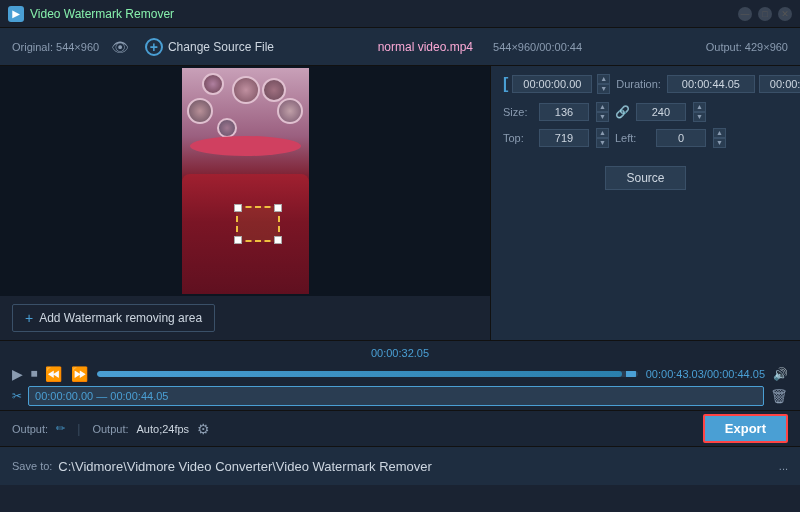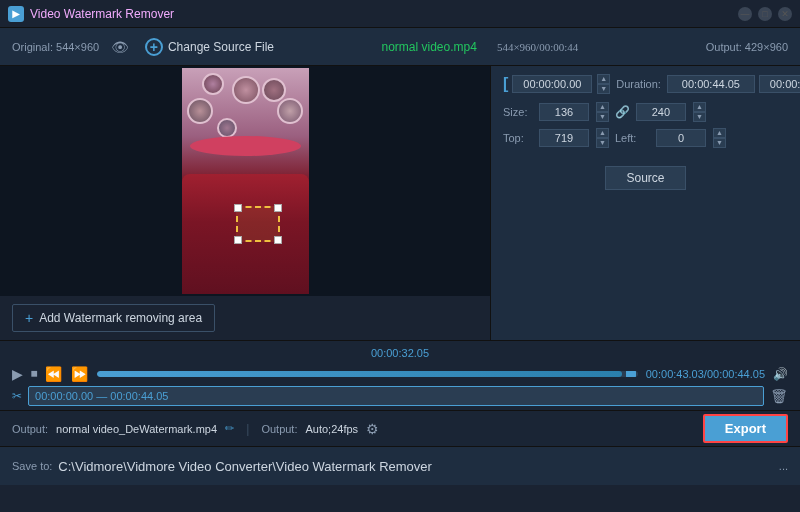--- a/index.html
+++ b/index.html
@@ -24,21 +24,21 @@
     }
     #titlebar .app-icon {
       width: 16px; height: 16px;
       background: #4a9fd4;
       border-radius: 3px;
       margin-right: 6px;
       display: flex; align-items: center; justify-content: center;
       font-size: 10px; color: white;
     }
     #titlebar .title-text {
-      color: #f0abfc;
+      color: #86efac;
       font-size: 12px;
       text-align: center;
     }
     #titlebar .win-controls {
       margin-left: auto;
       display: flex; gap: 6px;
     }
     #titlebar .win-btn {
       width: 14px; height: 14px;
       border-radius: 50%;
@@ -61,22 +61,22 @@
     .change-source-btn {
       display: flex; align-items: center; gap: 5px;
       color: #cdd6e0; font-size: 12px; cursor: pointer;
     }
     .change-source-btn .plus-circle {
       width: 18px; height: 18px; border-radius: 50%;
       border: 2px solid #4a9fd4;
       display: flex; align-items: center; justify-content: center;
       color: #4a9fd4; font-size: 14px; font-weight: bold;
     }
-    .video-filename { margin-left: auto; color: #22c55e; font-size: 12px; }
-    .video-info { margin: 0 20px; color: #8a9bb0; font-size: 11px; font-family: Liberation Serif, serif; }
+    .video-filename { margin-left: auto; color: #f9a8d4; font-size: 12px; }
+    .video-info { margin: 0 20px; color: #8a9bb0; font-size: 11px; }
     .output-label { margin-left: auto; color: #8a9bb0; font-size: 11px; }
 
     
     #main {
       display: flex;
       height: calc(512px - 28px - 38px - 40px - 36px);
     }
 
     .video-preview {
       width: 127px;
@@ -489,21 +489,20 @@
       <span class="clip-text">00:00:00.00</span>
       <span class="clip-text">&nbsp;—&nbsp;</span>
       <span class="clip-text">00:00:44.05</span>
     </div>
     <span class="trash-icon">🗑</span>
   </div>
 </div>
 
 <div id="footer">
   <span class="footer-label">Output:</span>
-  <span class="footer-value">normal video_DeWatermark.mp4</span>
   <span class="edit-icon">✏</span>
   <span class="pipe">|</span>
   <span class="footer-label">Output:</span>
   <span class="footer-value">Auto;24fps</span>
   <span class="gear-icon">⚙</span>
   <button class="export-btn">Export</button>
 </div>
 
 <div id="savebar">
   <span class="save-label">Save to:</span>

